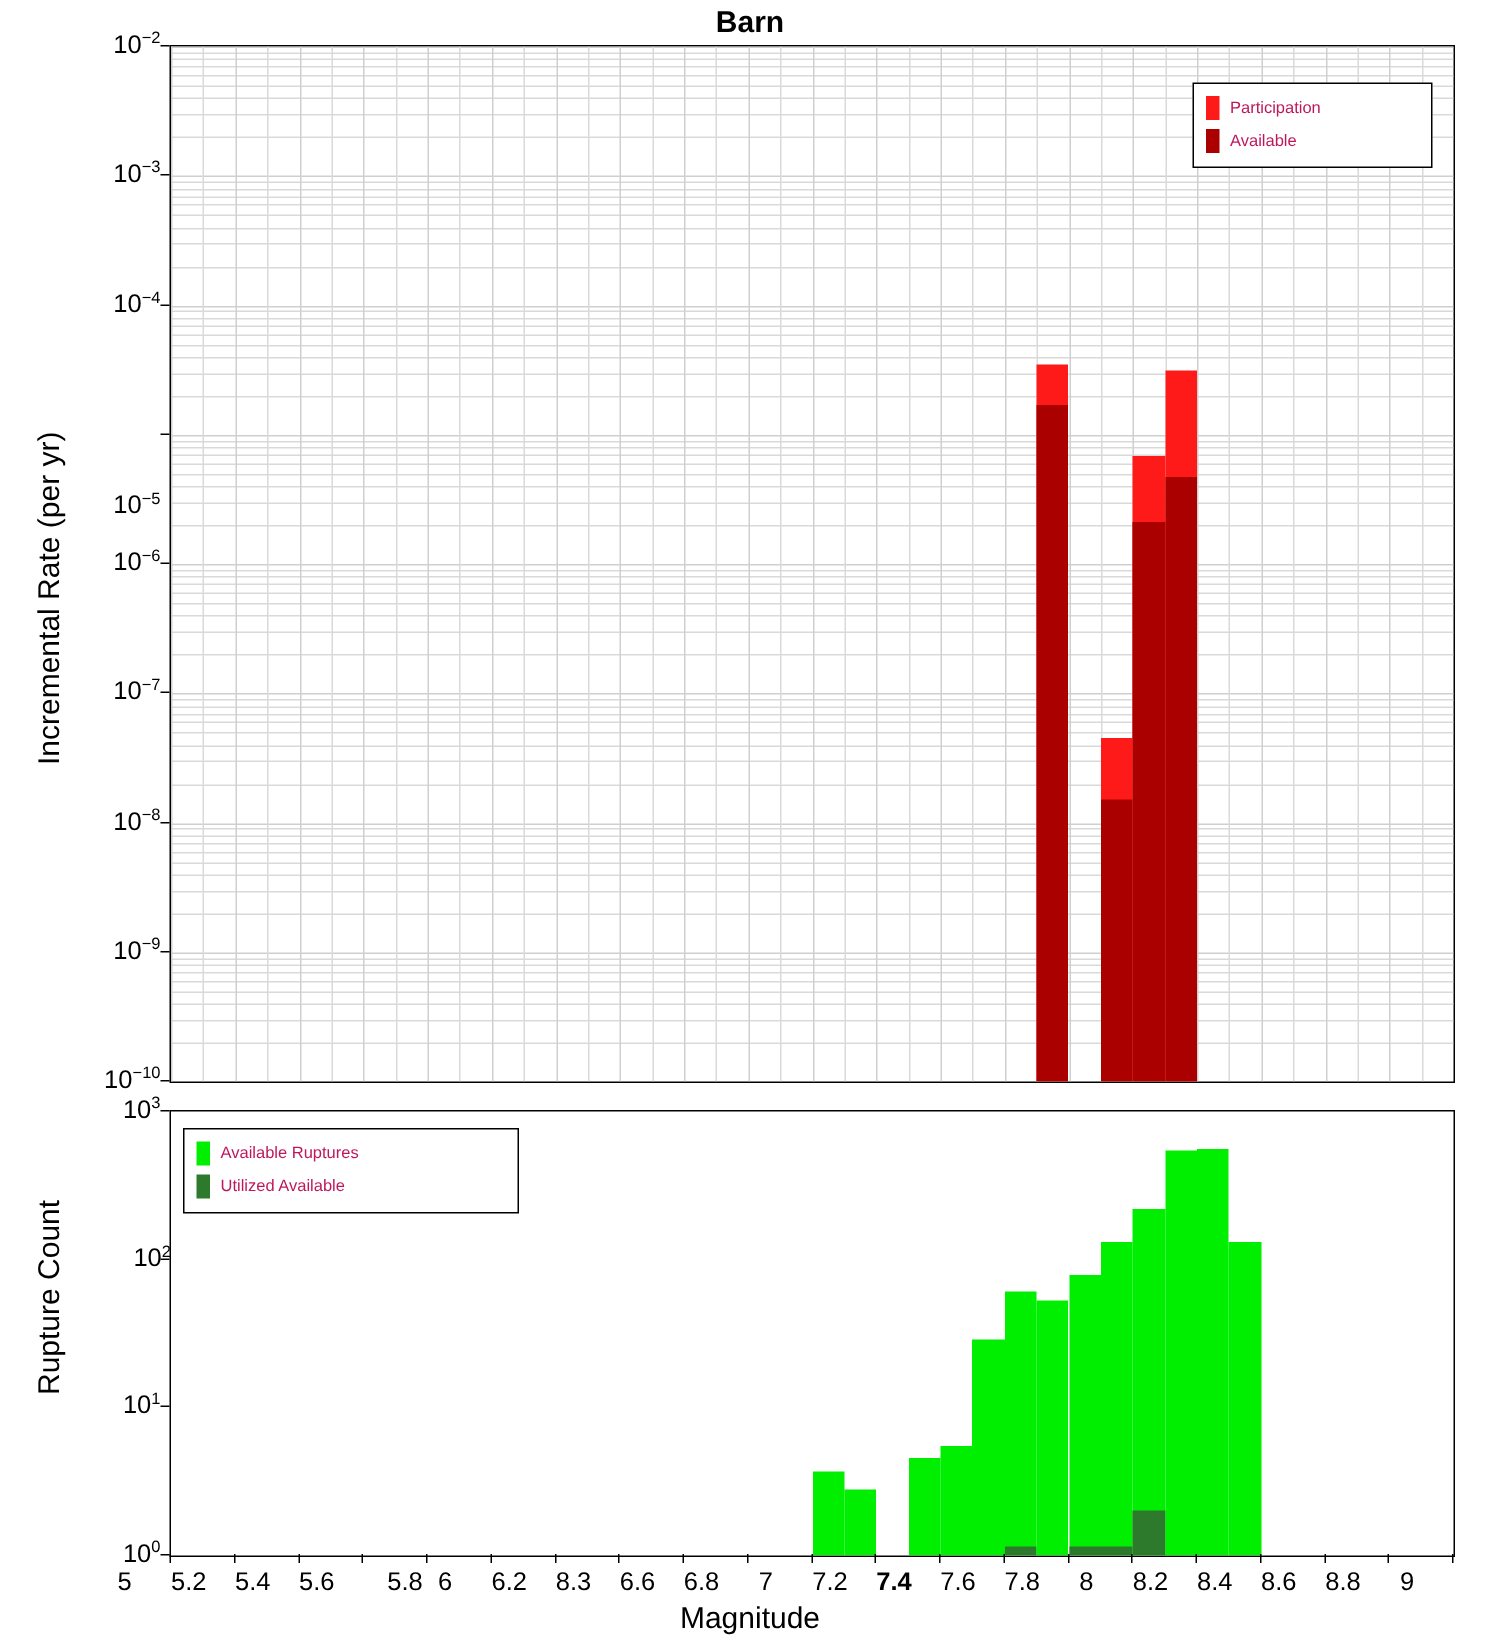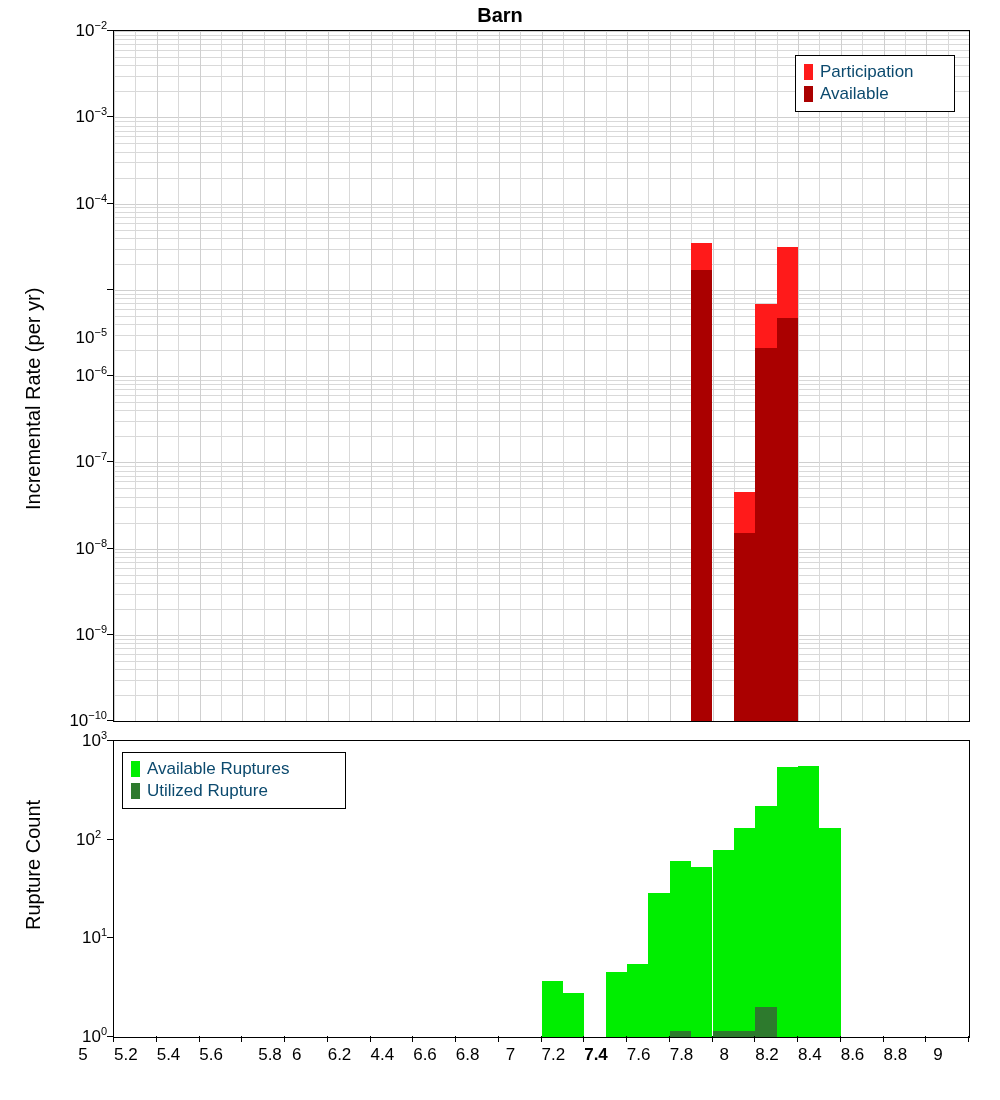--- a/index.html
+++ b/index.html
@@ -43,21 +43,21 @@
   
   .legend{
     position:absolute;
     box-sizing:border-box;
     border:1px solid #000;
     background:#fff;
     padding:5px 8px 6px 8px;
   }
   .legend-row{display:flex;align-items:center;height:22px;}
   .legend-swatch{width:9px;height:16px;margin-right:7px;display:inline-block;}
-  .legend-text{font-size:17px;color:#0c4a6e;white-space:nowrap;}
+  .legend-text{font-size:11px;color:#be185d;white-space:nowrap;}
 </style>
 </head>
 <body>
 
 <div id="root">
 
   <div class="title">Barn</div>
 
   <div class="plot" id="plot-top" style="left:113px;top:30px;width:857px;height:692px;">
       <div class="grid-line grid-h major" style="top:690.0px;"></div>
@@ -219,24 +219,25 @@
 
   <div class="ylab" style="left:22px;top:930px;">Rupture Count</div>
 
   <div class="legend" id="legend-bottom" style="left:122px;top:752px;width:224px;">
       <div class="legend-row">
         <span class="legend-swatch" style="background: rgb(0, 238, 0);"></span>
         <span class="legend-text">Available Ruptures</span>
       </div>
       <div class="legend-row">
         <span class="legend-swatch" style="background: rgb(45, 122, 45);"></span>
-        <span class="legend-text">Utilized Rupture</span>
+        <span class="legend-text">Utilized Available</span>
       </div>
     </div>
 
+  <div class="xlab" style="top:1068px;">Magnitude</div>
 
 <div class="tick-y" style="left:57px;top:30px;width:50px;">10<sup>−2</sup></div>
     <div class="tickmark" style="left:107px;top:30px;width:6px;height:1px;"></div>
     <div class="tick-y" style="left:57px;top:116.25px;width:50px;">10<sup>−3</sup></div>
     <div class="tickmark" style="left:107px;top:116.25px;width:6px;height:1px;"></div>
     <div class="tick-y" style="left:57px;top:202.5px;width:50px;">10<sup>−4</sup></div>
     <div class="tickmark" style="left:107px;top:202.5px;width:6px;height:1px;"></div>
     <div class="tick-y" style="left:57px;top:288.75px;width:50px;margin-top:48px;">10<sup>−5</sup></div>
     <div class="tickmark" style="left:107px;top:288.75px;width:6px;height:1px;"></div>
     <div class="tick-y" style="left:57px;top:375px;width:50px;">10<sup>−6</sup></div>
@@ -244,42 +245,42 @@
     <div class="tick-y" style="left:57px;top:461.25px;width:50px;">10<sup>−7</sup></div>
     <div class="tickmark" style="left:107px;top:461.25px;width:6px;height:1px;"></div>
     <div class="tick-y" style="left:57px;top:547.5px;width:50px;">10<sup>−8</sup></div>
     <div class="tickmark" style="left:107px;top:547.5px;width:6px;height:1px;"></div>
     <div class="tick-y" style="left:57px;top:633.75px;width:50px;">10<sup>−9</sup></div>
     <div class="tickmark" style="left:107px;top:633.75px;width:6px;height:1px;"></div>
     <div class="tick-y" style="left:57px;top:720px;width:50px;">10<sup>−10</sup></div>
     <div class="tickmark" style="left:107px;top:720px;width:6px;height:1px;"></div>
     <div class="tick-y" style="left:57px;top:740px;width:50px;">10<sup>3</sup></div>
     <div class="tickmark" style="left:107px;top:740px;width:6px;height:1px;"></div>
-    <div class="tick-y" style="left:51px;top:838.6666666666666px;width:50px;">10<sup>2</sup></div>
+    <div class="tick-y" style="left:64px;top:838.6666666666666px;width:50px;">10<sup>2</sup></div>
     <div class="tickmark" style="left:107px;top:838.6666666666666px;width:6px;height:1px;"></div>
     <div class="tick-y" style="left:57px;top:937.3333333333333px;width:50px;">10<sup>1</sup></div>
     <div class="tickmark" style="left:107px;top:937.3333333333333px;width:6px;height:1px;"></div>
     <div class="tick-y" style="left:57px;top:1036px;width:50px;">10<sup>0</sup></div>
     <div class="tickmark" style="left:107px;top:1036px;width:6px;height:1px;"></div>
     <div class="tickmark" style="left:113.0px;top:1036px;width:1px;height:6px;"></div>
     <div class="tick-x" style="left:113.0px;top:1045px;width:60px;margin-left:-30px;">5</div>
     <div class="tickmark" style="left:155.8px;top:1036px;width:1px;height:6px;"></div>
     <div class="tick-x" style="left:155.8px;top:1045px;width:60px;margin-left:-30px;">5.2</div>
     <div class="tickmark" style="left:198.5px;top:1036px;width:1px;height:6px;"></div>
     <div class="tick-x" style="left:198.5px;top:1045px;width:60px;margin-left:-30px;">5.4</div>
     <div class="tickmark" style="left:241.2px;top:1036px;width:1px;height:6px;"></div>
     <div class="tick-x" style="left:241.2px;top:1045px;width:60px;margin-left:-30px;">5.6</div>
     <div class="tickmark" style="left:284.0px;top:1036px;width:1px;height:6px;"></div>
     <div class="tick-x" style="left:300px;top:1045px;width:60px;margin-left:-30px;">5.8</div>
     <div class="tickmark" style="left:326.8px;top:1036px;width:1px;height:6px;"></div>
     <div class="tick-x" style="left:326.8px;top:1045px;width:60px;margin-left:-30px;">6</div>
     <div class="tickmark" style="left:369.5px;top:1036px;width:1px;height:6px;"></div>
     <div class="tick-x" style="left:369.5px;top:1045px;width:60px;margin-left:-30px;">6.2</div>
     <div class="tickmark" style="left:412.3px;top:1036px;width:1px;height:6px;"></div>
-    <div class="tick-x" style="left:412.3px;top:1045px;width:60px;margin-left:-30px;">4.4</div>
+    <div class="tick-x" style="left:412.3px;top:1045px;width:60px;margin-left:-30px;">8.3</div>
     <div class="tickmark" style="left:455.0px;top:1036px;width:1px;height:6px;"></div>
     <div class="tick-x" style="left:455.0px;top:1045px;width:60px;margin-left:-30px;">6.6</div>
     <div class="tickmark" style="left:497.7px;top:1036px;width:1px;height:6px;"></div>
     <div class="tick-x" style="left:497.7px;top:1045px;width:60px;margin-left:-30px;">6.8</div>
     <div class="tickmark" style="left:540.5px;top:1036px;width:1px;height:6px;"></div>
     <div class="tick-x" style="left:540.5px;top:1045px;width:60px;margin-left:-30px;">7</div>
     <div class="tickmark" style="left:583.3px;top:1036px;width:1px;height:6px;"></div>
     <div class="tick-x" style="left:583.3px;top:1045px;width:60px;margin-left:-30px;">7.2</div>
     <div class="tickmark" style="left:626.0px;top:1036px;width:1px;height:6px;"></div>
     <div class="tick-x" style="left:626.0px;top:1045px;width:60px;margin-left:-30px;font-weight:bold;">7.4</div>

